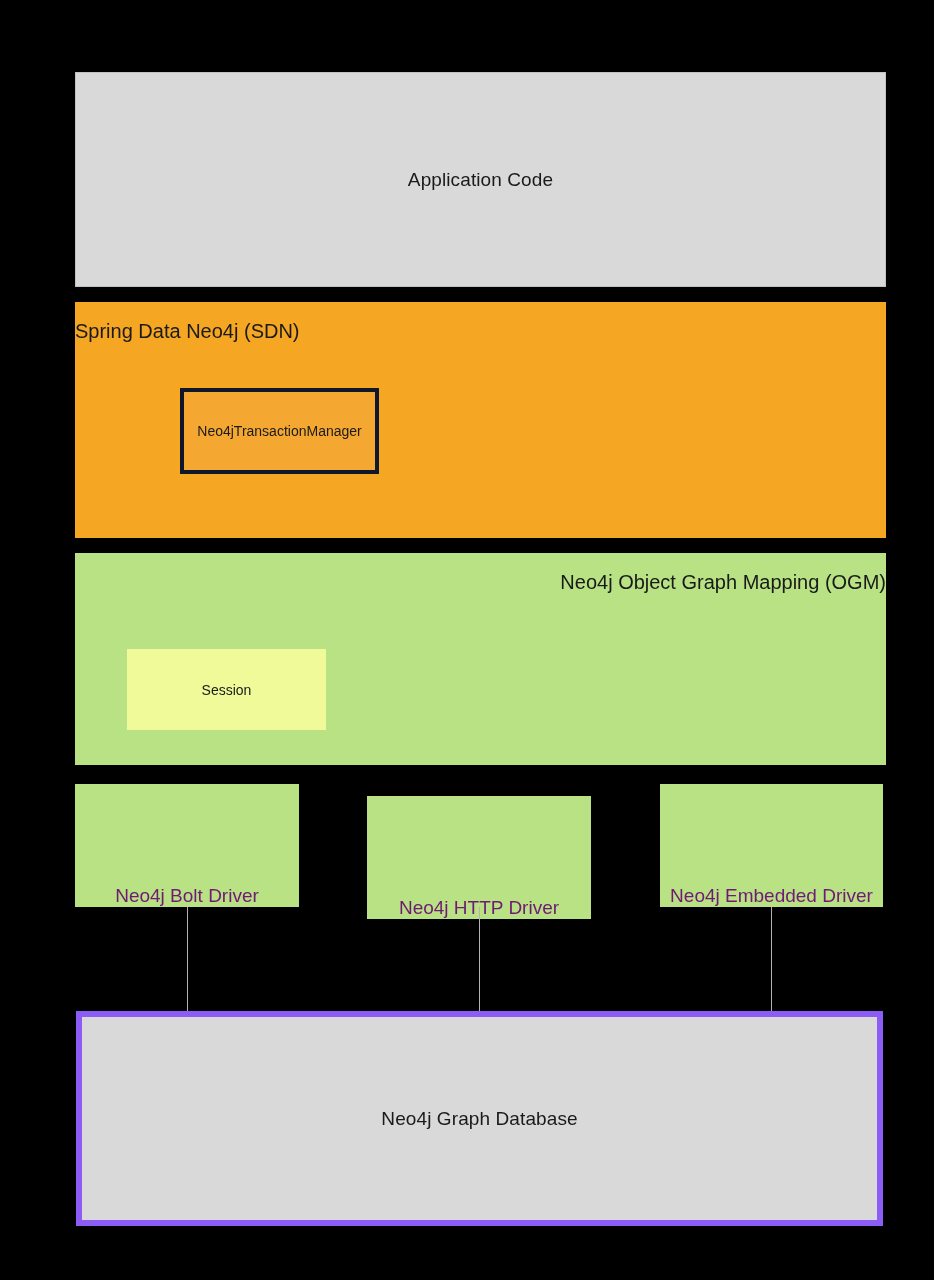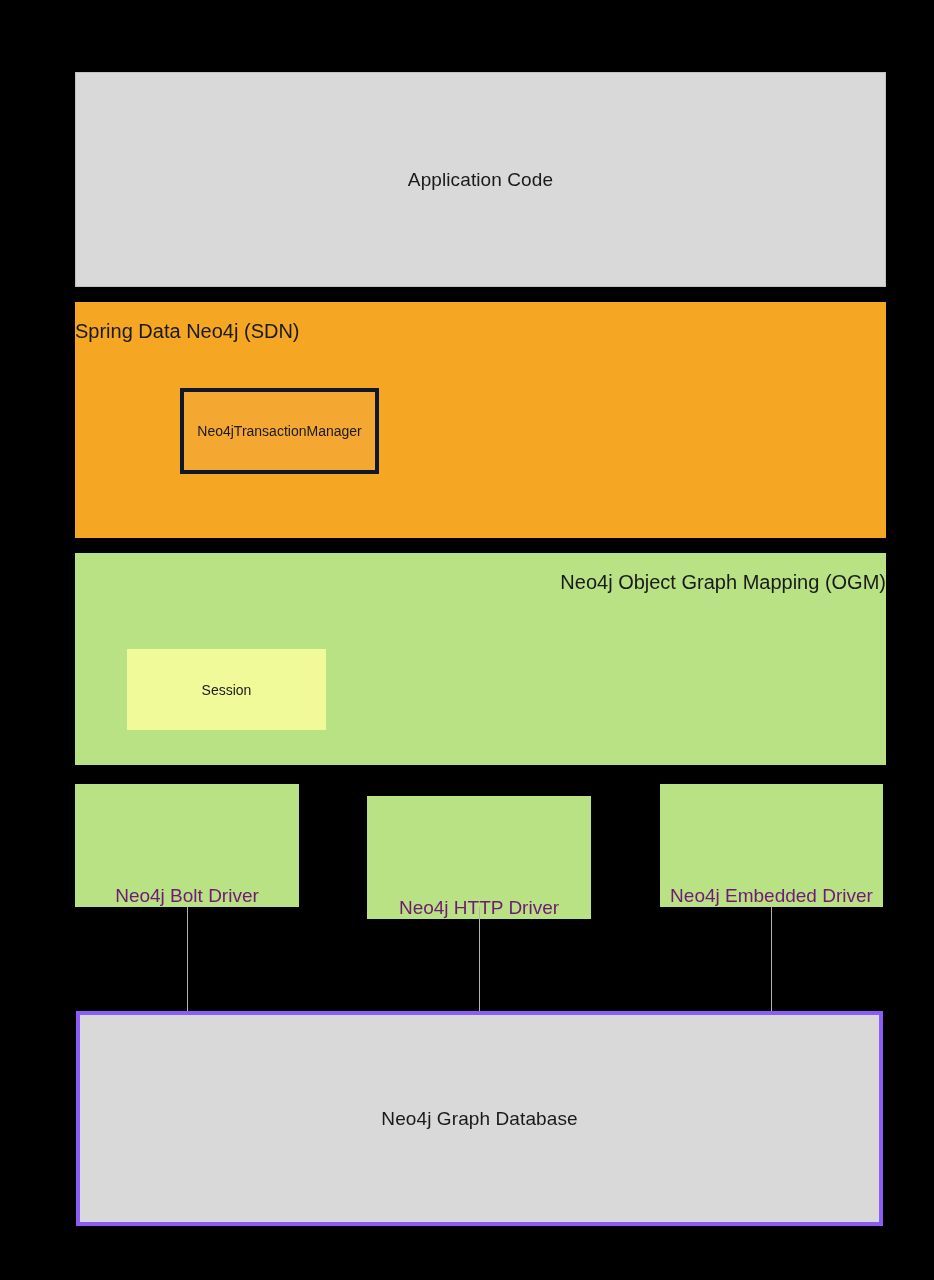--- a/index.html
+++ b/index.html
@@ -150,21 +150,21 @@
   .connector-1 { left: 479px; }
   .connector-2 { left: 771px; }
 
   
   .layer-db {
     left: 76px;
     top: 1011px;
     width: 807px;
     height: 215px;
     background: #d9d9d9;
-    border: 4px solid #8b5cf6;
+    border: 6px solid #8b5cf6;
     font-size: 19px;
     letter-spacing: 0.1px;
   }
 </style>
 </head>
 <body>
 
 <div id="diagram">
 
   <div class="box layer-app">

